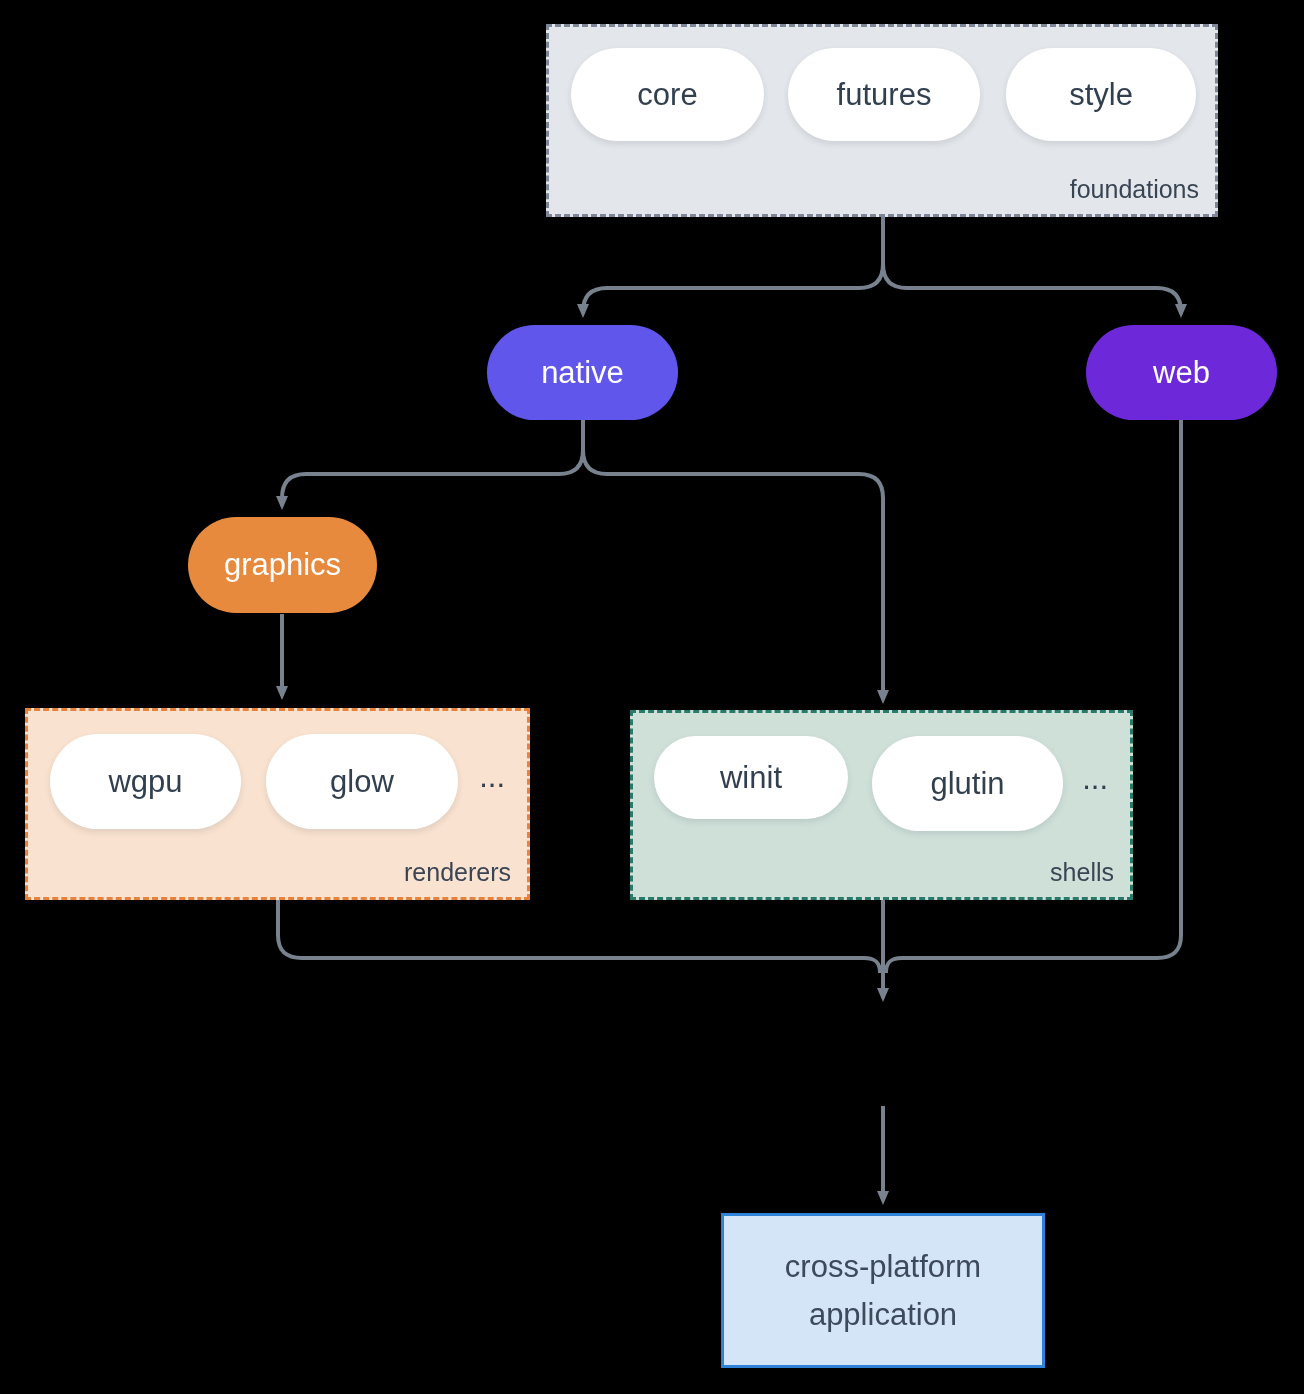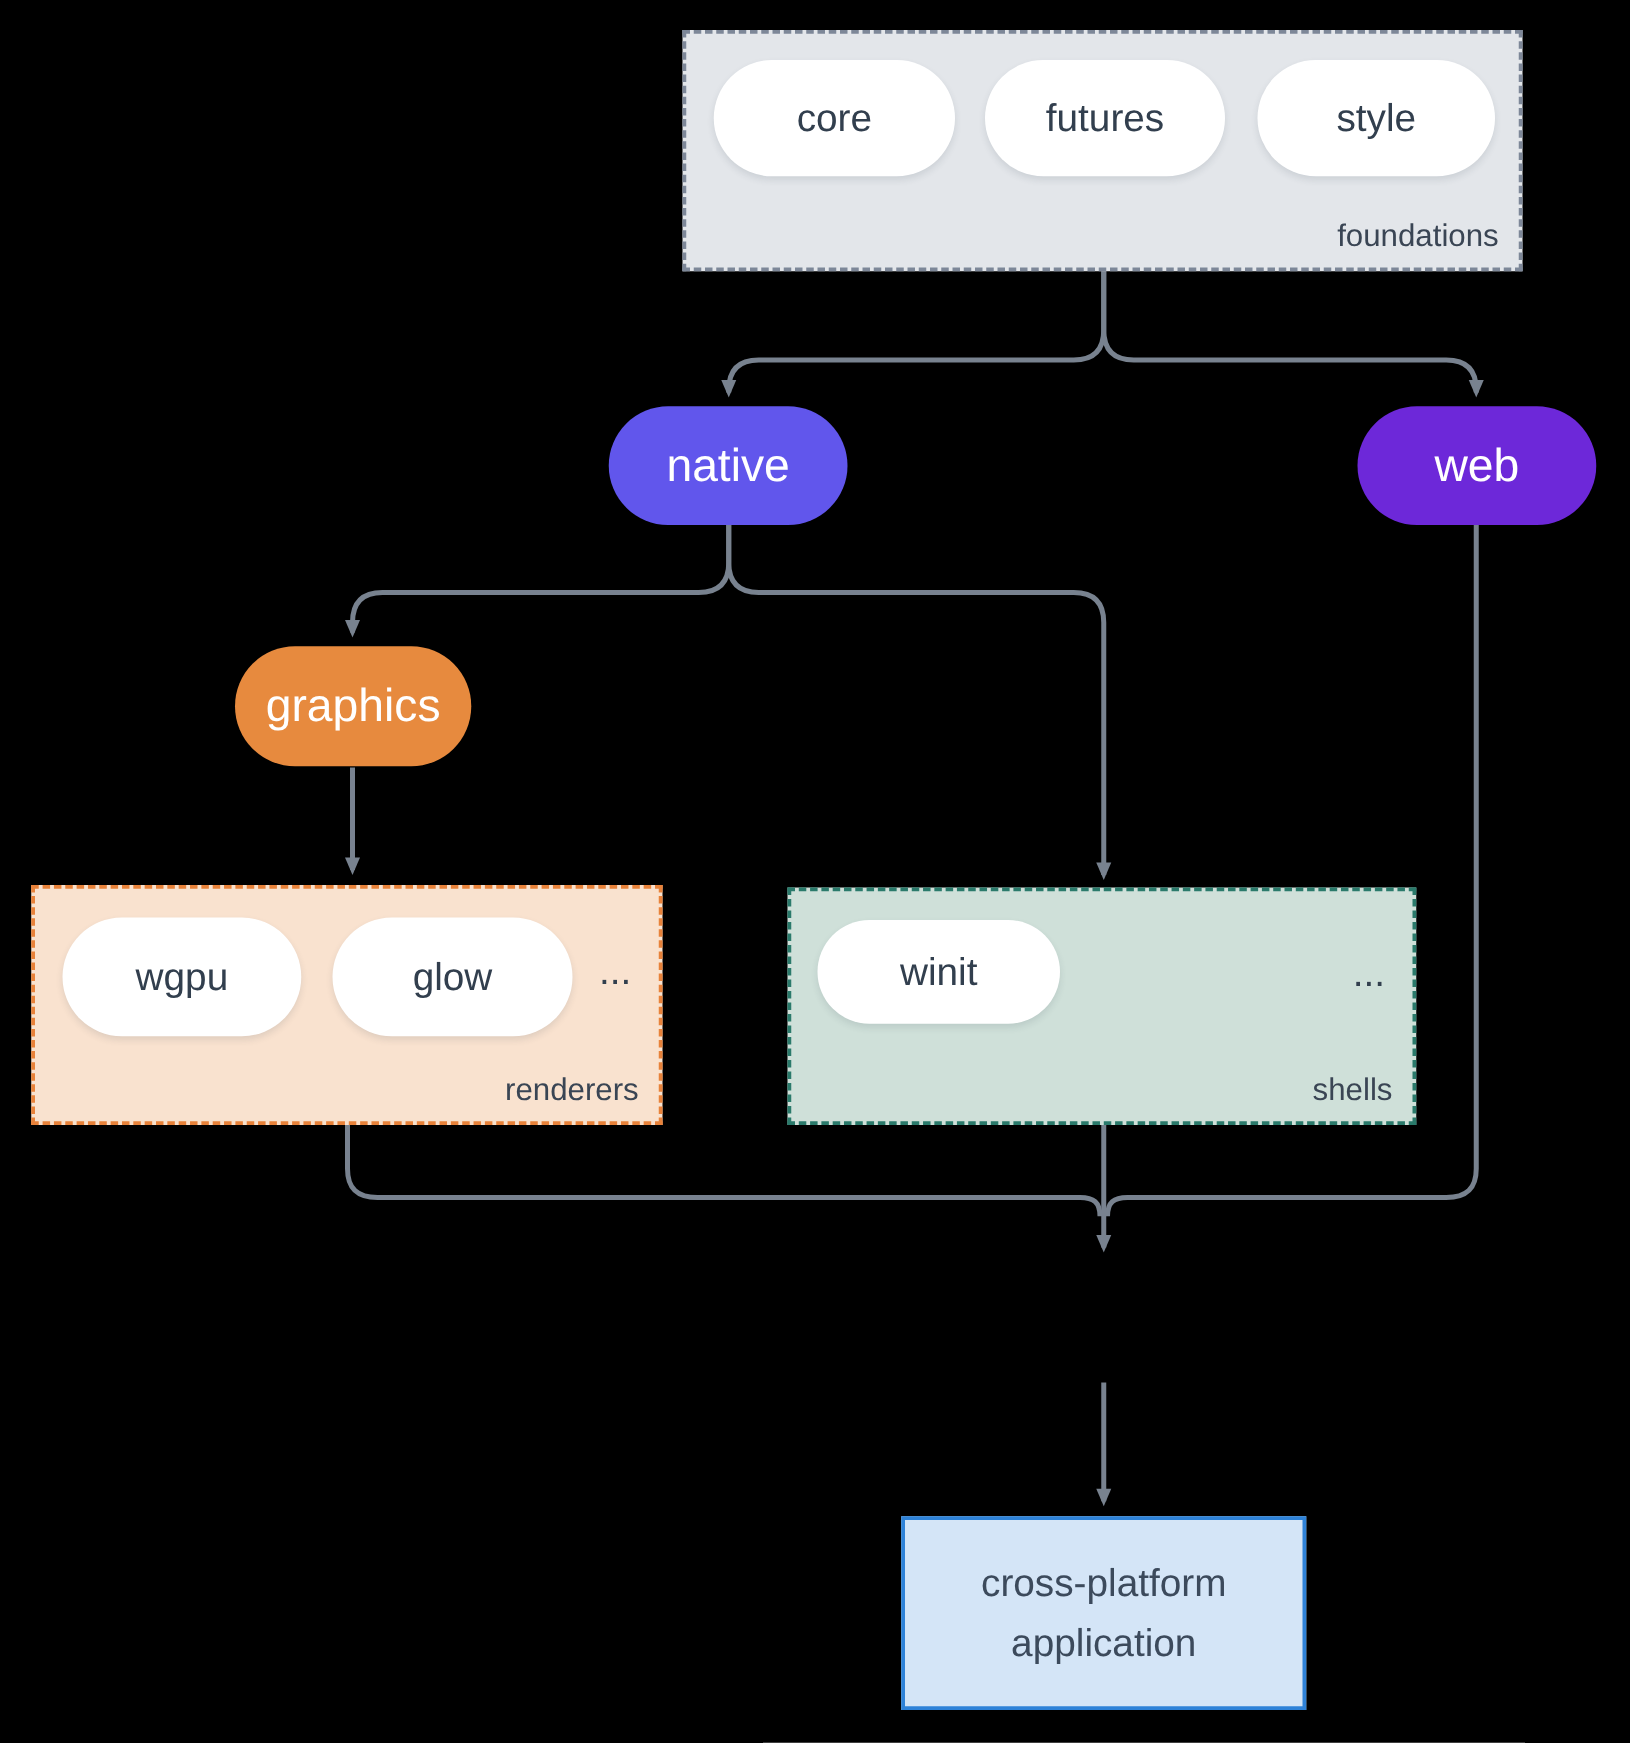--- a/index.html
+++ b/index.html
@@ -28,21 +28,21 @@
     font-size: 31px;
     color: #323f4e;
     box-shadow: 0 3px 6px rgba(45,55,70,0.12);
   }
   .node {
     position: absolute;
     border-radius: 48px;
     display: flex;
     align-items: center;
     justify-content: center;
-    font-size: 37px;
+    font-size: 31px;
     color: #ffffff;
   }
   .group-label {
     position: absolute;
     right: 16px;
     bottom: 10px;
     font-size: 25px;
     color: #3a4554;
   }
   .more {
@@ -103,20 +103,21 @@
 
   <div class="group" style="left: 25px; top: 708px; width: 505px; height: 192px; background: rgb(249, 226, 207); border-color: rgb(232, 130, 58);">
     <div class="pill" style="left:22px; top:23px; width:191px; height:95px;">wgpu</div>
     <div class="pill" style="left:238px; top:23px; width:192px; height:95px;">glow</div>
     <div class="more">...</div>
     <div class="group-label">renderers</div>
   </div>
 
   <div class="group" style="left: 630px; top: 710px; width: 503px; height: 190px; background: rgb(207, 224, 217); border-color: rgb(42, 122, 107);">
     <div class="pill" style="left:21px; top:23px; width:194px; height:83px;">winit</div>
+    <div class="pill" style="left:239px; top:23px; width:191px; height:95px;">glutin</div>
     <div class="more">...</div>
     <div class="group-label">shells</div>
   </div>
 
 
   <div class="app" style="left: 721px; top: 1213px; width: 324px; height: 155px; background: rgb(212, 229, 247); border-color: rgb(46, 130, 216); color: rgb(60, 74, 92);">
     <span>cross-platform</span>
     <span>application</span>
   </div>
 

